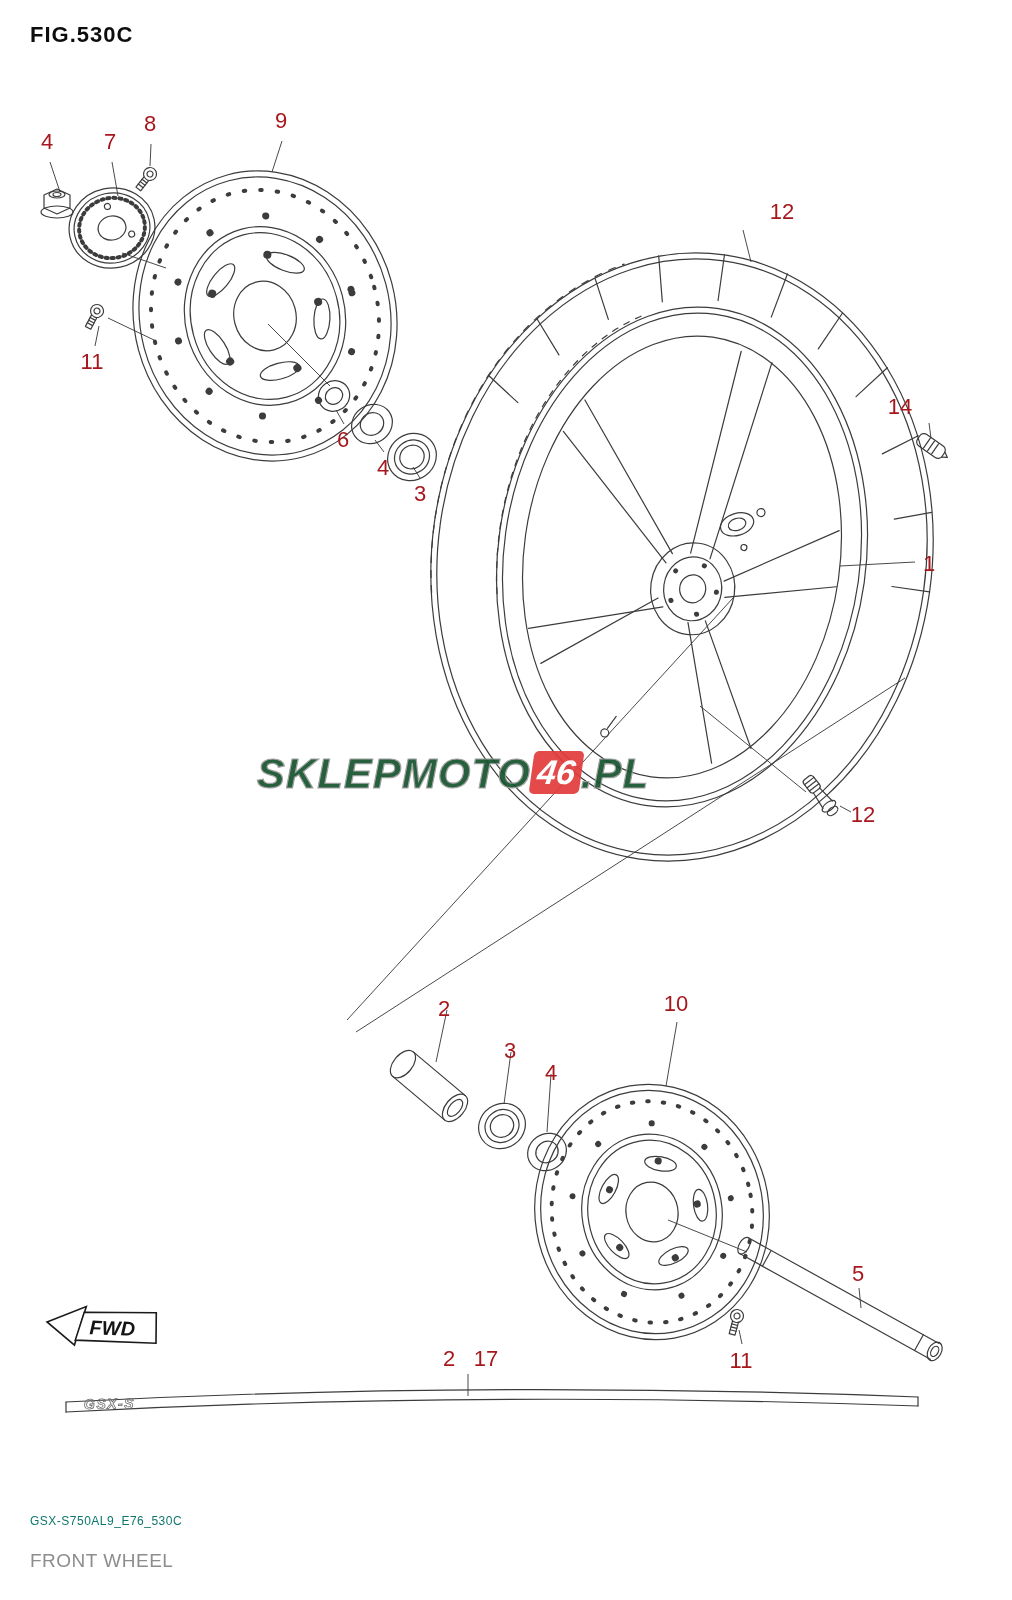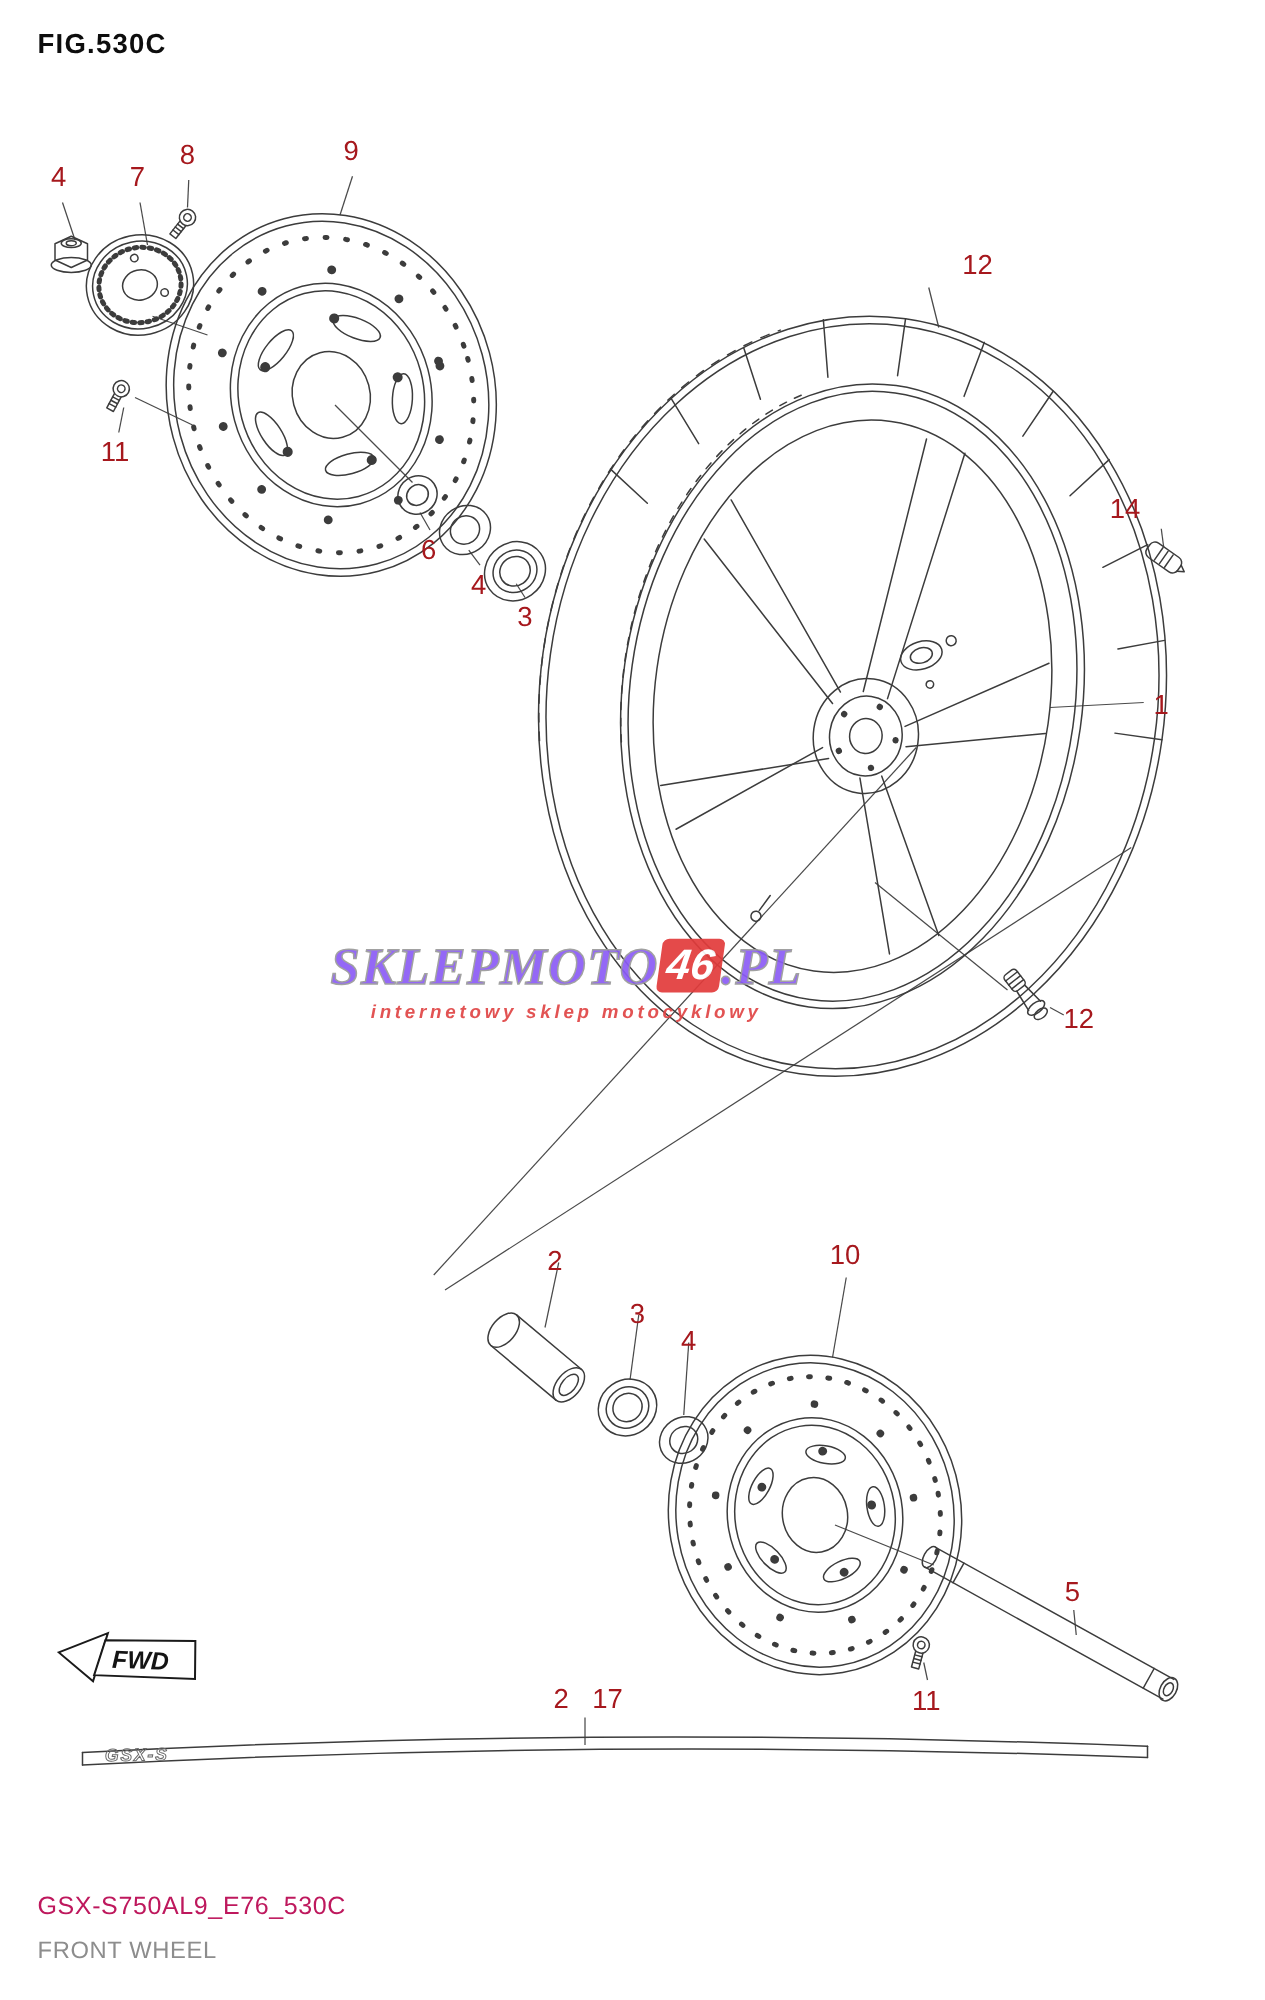--- a/index.html
+++ b/index.html
@@ -11,27 +11,27 @@
   svg.diagram .ln{fill:none;stroke:#3c3c3c;stroke-width:1.2;stroke-linecap:round;stroke-linejoin:round;}
   svg.diagram .lead{fill:none;stroke:#4a4a4a;stroke-width:1;}
   svg.diagram .dots{fill:none;stroke:#3c3c3c;stroke-linecap:round;}
   svg.diagram text{font-family:"Liberation Sans",sans-serif;}
   .callout{position:absolute;transform:translateX(-50%);font-size:22px;line-height:1;
         color:#a6181d;white-space:nowrap;}
   .watermark{position:absolute;left:238px;top:750px;width:430px;text-align:center;
         pointer-events:none;opacity:.92;}
   .wm-line1{white-space:nowrap;}
   .wm-main,.wm-suffix{font-size:42px;font-weight:bold;font-style:italic;
-        color:#8b5cf6;-webkit-text-stroke:1.2px #9a9a9a;letter-spacing:1px;font-family:Liberation Serif, serif;}
+        color:#14532d;-webkit-text-stroke:1.2px #9a9a9a;letter-spacing:1px;}
   .wm-accent{display:inline-block;font-size:34px;font-weight:bold;font-style:italic;
         background:#e23b3b;color:#ffffff;padding:2px 6px;border-radius:5px;
         transform:skewX(-8deg) translateY(-4px);}
   .wm-tagline{margin-top:3px;font-size:15px;font-weight:bold;font-style:italic;
         color:#e04545;letter-spacing:3px;}
-  .footer-code{position:absolute;left:30px;top:1514px;font-size:20px;color:#be185d;
+  .footer-code{position:absolute;left:30px;top:1514px;font-size:12px;color:#0f766e;
         letter-spacing:.5px;}
   .footer-name{position:absolute;left:30px;top:1550px;font-size:19px;color:#8d8d8d;
         letter-spacing:.5px;}
 </style>
 </head>
 <body>
 
 <div class="page">
 
   <svg class="diagram" width="1012" height="1600" viewBox="0 0 1012 1600">
@@ -254,21 +254,20 @@
       <polygon points="-56,22 -20,0 -25,40" fill="#ffffff" stroke="#1a1a1a" stroke-width="1.6"></polygon>
       <polygon points="-21,6 50,-6 55,24 -25,35" fill="#ffffff" stroke="#1a1a1a" stroke-width="1.6"></polygon>
       <text x="-13" y="25" font-size="20" font-weight="bold" font-style="italic" fill="#141414" transform="rotate(-8 0 20)">FWD</text>
     </g>
   </svg>
 
   <div class="watermark">
     <div class="wm-line1">
       <span class="wm-main">SKLEPMOTO</span><span class="wm-accent">46</span><span class="wm-suffix wm-main">.PL</span>
     </div>
-    <div class="wm-tagline">internetowy sklep motocyklowy</div>
   </div>
 
   <span class="fig-title">FIG.530C</span>
 
   <span class="callout" style="left:47px;top:131px">4</span>
   <span class="callout" style="left:110px;top:131px">7</span>
   <span class="callout" style="left:150px;top:113px">8</span>
   <span class="callout" style="left:281px;top:110px">9</span>
   <span class="callout" style="left:92px;top:351px">11</span>
   <span class="callout" style="left:343px;top:429px">6</span>

